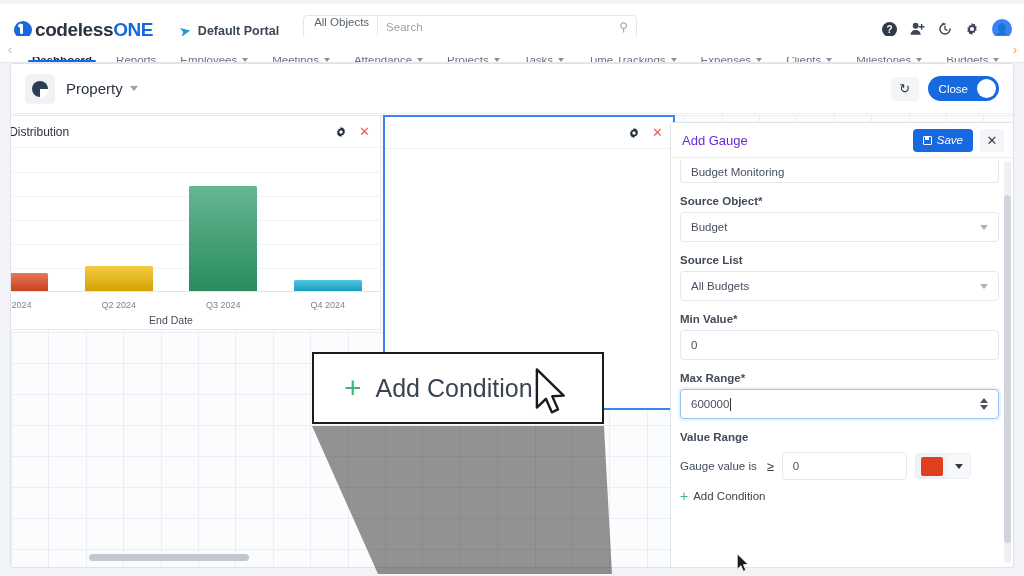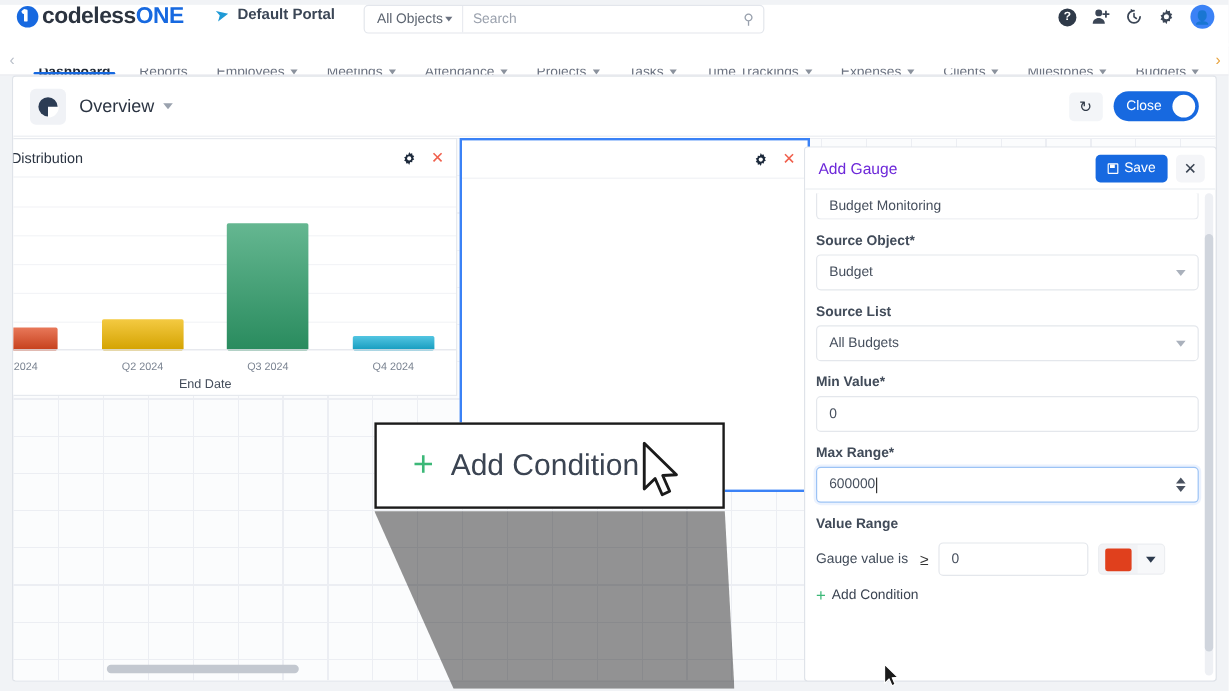--- a/index.html
+++ b/index.html
@@ -13,21 +13,21 @@
     position: relative;
     width: 1024px; height: 576px;
     background: #f1f3f6;
     overflow: hidden;
   }
 
   
   .topbar {
     position: absolute; top: 4px; left: 0; width: 1024px; height: 36px;
     background: #ffffff;
-    display: flex; align-items: flex-start;
+    display: flex; align-items: flex-end;
     border-bottom: 1px solid #ececf0;
   }
   .brand { display: flex; align-items: center; margin-left: 14px; }
   .brand-mark {
     width: 18px; height: 18px; border-radius: 50%;
     background: #1769e0; position: relative; margin-right: 3px;
     flex: none;
   }
   .brand-mark:after {
     content: ""; position: absolute; left: 6px; top: 3.5px;
@@ -51,22 +51,22 @@
   }
   .portal-name { font-size: 12.5px; font-weight: bold; color: #3b4656; }
 
   .searchwrap {
     margin-left: 24px; height: 24px; width: 334px;
     border: 1px solid #e3e6ec; border-radius: 4px;
     display: flex; align-items: center; background: #fff;
   }
   .objsel {
     font-size: 11.5px; color: #5c6470; padding: 0 8px 0 10px;
-    display: flex; align-items: center; gap: 2px; height: 100%;
-    border-right: 1px solid #e9ebf0; white-space: nowrap;
+    display: flex; align-items: center; gap: 12px; height: 100%;
+    border-right: 1px solid #e9ebf0; white-space: nowrap; flex-direction: column;
   }
   .caret {
     width: 0; height: 0; border-left: 3.5px solid transparent;
     border-right: 3.5px solid transparent; border-top: 4.5px solid #6b7280;
     display: inline-block;
   }
   .search-input {
     border: 0; outline: 0; flex: 1; font-size: 11.5px;
     color: #333; padding: 0 8px; height: 100%;
     font-family: "Liberation Sans", sans-serif; background: transparent;
@@ -243,21 +243,21 @@
   .rp-head {
     height: 35px; display: flex; align-items: center;
     padding: 0 9px 0 11px; border-bottom: 1px solid #eceef2; background:#fff;
   }
   .rp-title { font-size: 13px; color: #6d28d9; }
   .rp-head-acts { margin-left: auto; display: flex; align-items: center; gap: 7px; }
   .save-btn {
     background: #1769e0; color: #fff; font-size: 11.5px;
     height: 23px; border-radius: 4px; padding: 0 10px;
     display: flex; align-items: center; gap: 5px; cursor: pointer;
-    border: none; font-family: "Liberation Sans", sans-serif;
+    border: none; font-family: "Liberation Sans", sans-serif; font-style: italic;
   }
   .floppy {
     width: 9px; height: 9px; border: 1.4px solid #fff; border-radius: 1px;
     position: relative;
   }
   .floppy:after {
     content:""; position: absolute; left: 1.5px; top: 0; width: 4px; height: 3px; background:#fff;
   }
   .x-btn {
     width: 24px; height: 23px; border-radius: 4px; background: #f4f5f8;
@@ -459,21 +459,21 @@
       </div>
     <div class="nav-arrow-right">›</div>
   </div>
 
   <div class="dash-outer">
 
     <div class="dash-toolbar">
       <div class="ov-icon">
           <span class="pie"></span>
         </div>
-      <div class="ov-title">Overview</div>
+      <div class="ov-title">Property</div>
       <i class="ov-caret"></i>
       <div class="tb-right">
         <div class="refresh-btn">↻</div>
         <div class="close-toggle">
           <span>Close</span>
           <span class="toggle-knob"></span>
         </div>
       </div>
     </div>
 

